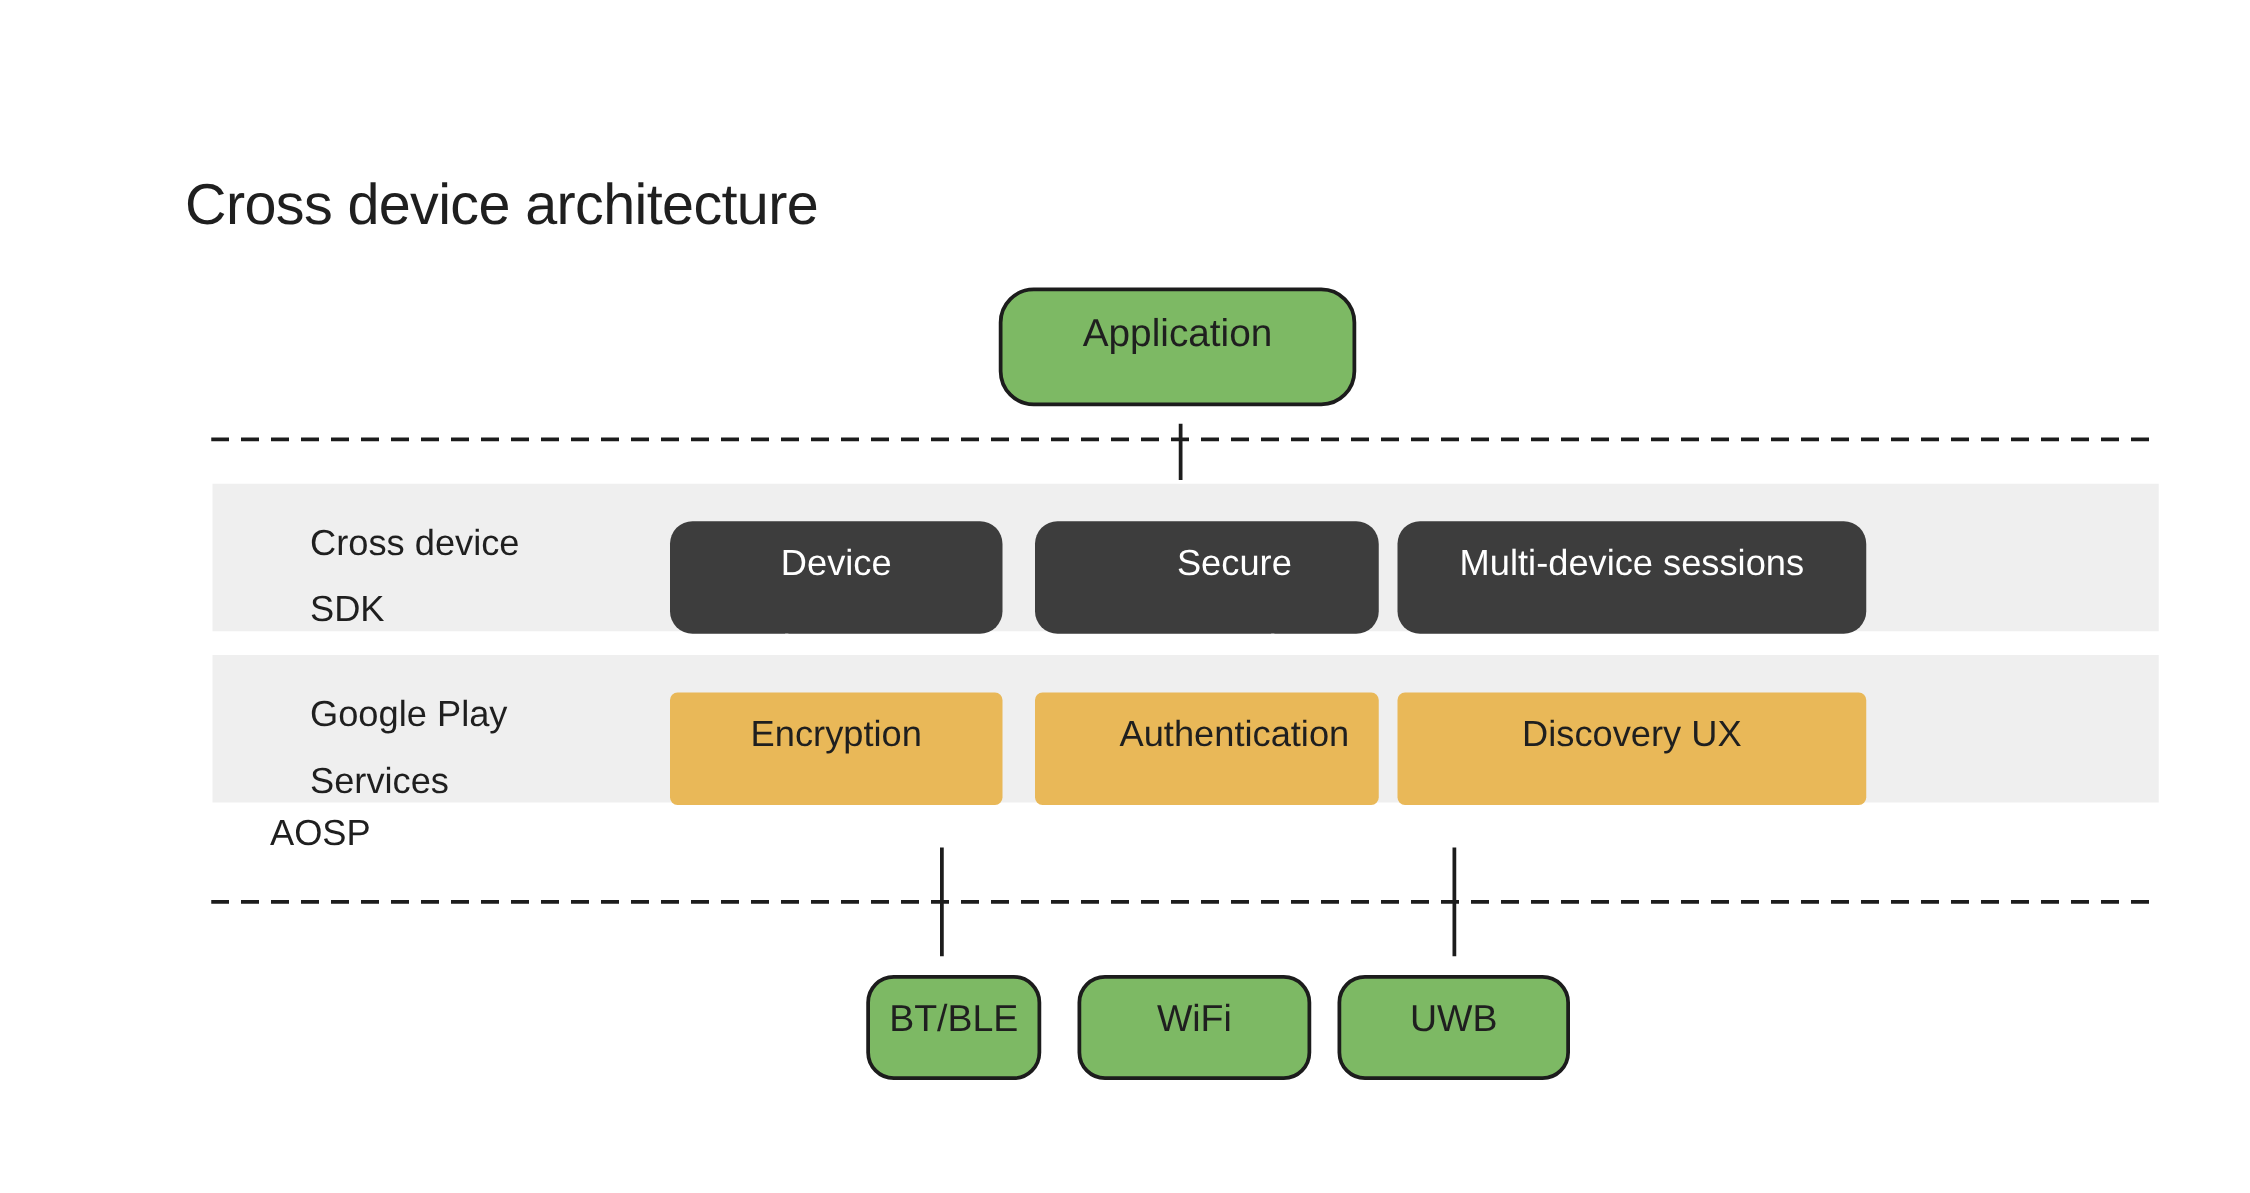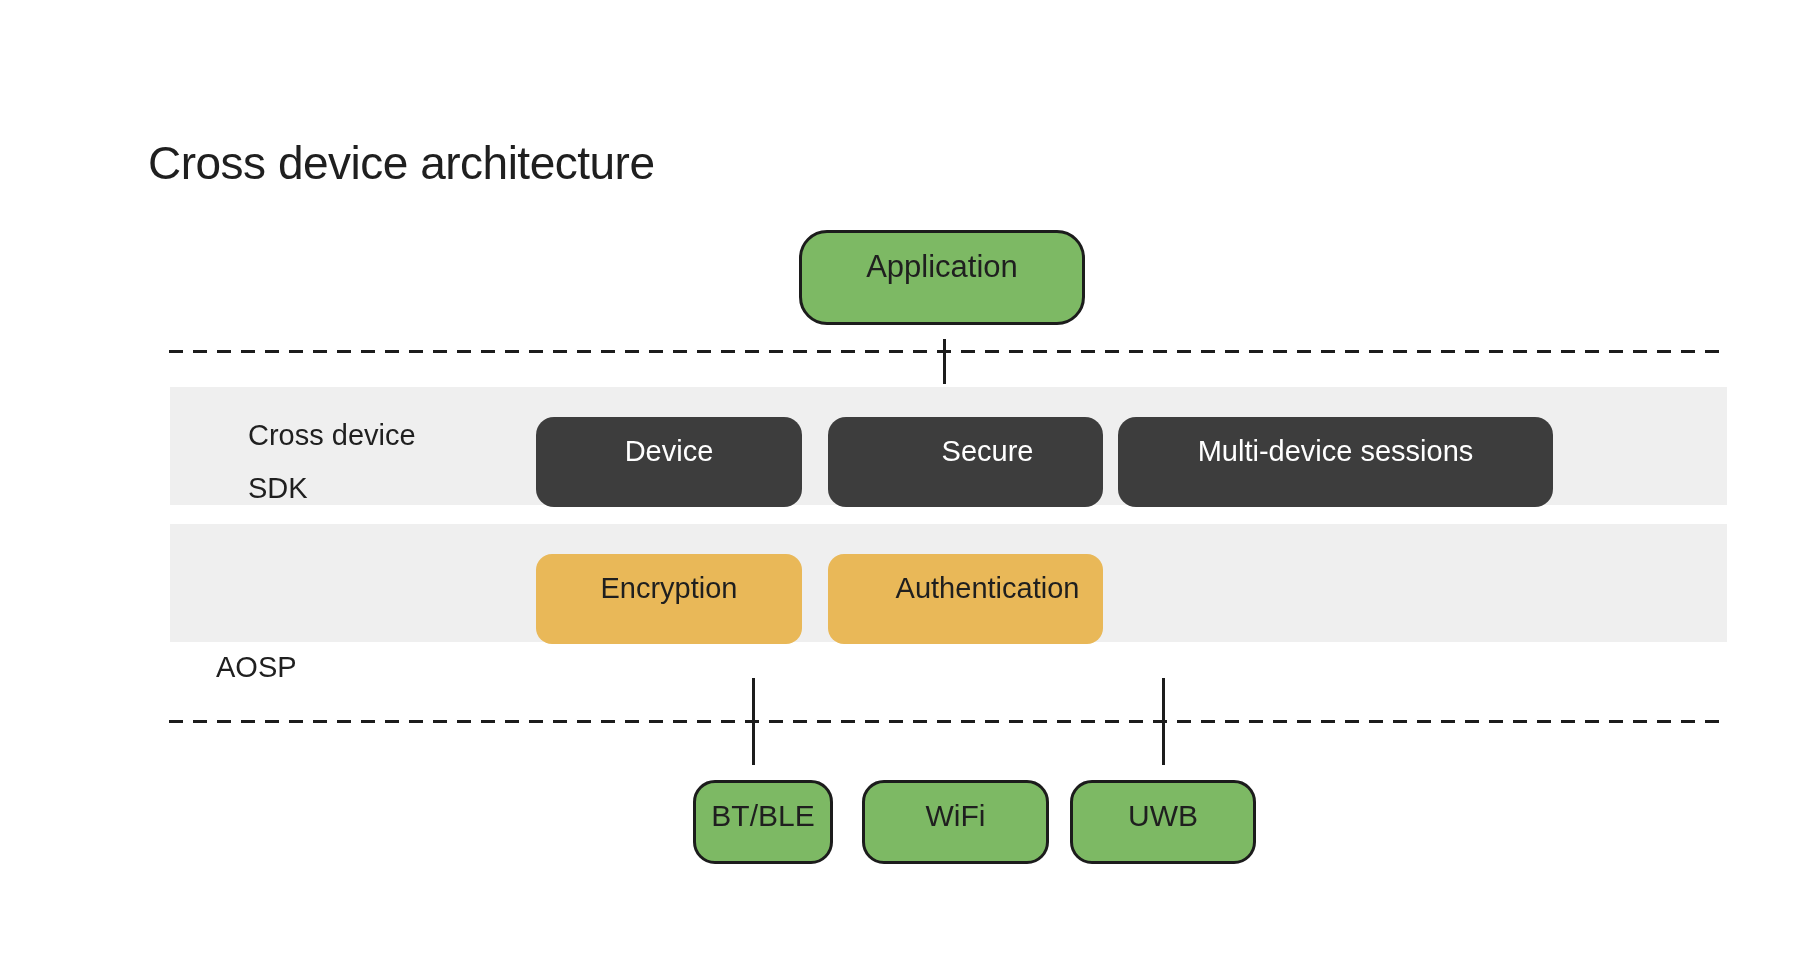--- a/index.html
+++ b/index.html
@@ -53,27 +53,27 @@
     font-size:29px;line-height:37px;font-weight:400;color:var(--ink);
   }
   .band-label span{display:block;}
 
   .dark-box{
     background:var(--dark);border-radius:18px;color:var(--white-text);
     font-size:29px;line-height:36px;font-weight:500;
     top:14px;height:90px;
   }
   .orange-box{
-    background:var(--orange);border-radius:16px;color:var(--ink);
+    background:var(--orange);border-radius:6px;color:var(--ink);
     font-size:29px;line-height:36px;font-weight:500;
     top:14px;height:90px;
   }
   .col-1{left:350px;width:266px;}
   .col-2{left:642px;width:275px;padding-left:44px;}
-  .col-3{left:932px;width:435px;}
+  .col-3{left:932px;width:375px;}
 
   .aosp-label{
     position:absolute;left:152px;top:587px;
     font-size:29px;font-weight:400;color:var(--ink);
   }
 
   .arrow{position:absolute;width:18px;display:flex;flex-direction:column;align-items:center;}
   .arrow .shaft{width:3px;background:var(--line);}
   .arrow .head{
     width:0;height:0;
@@ -126,26 +126,34 @@
       <span>Secure</span>
       <span>Connections</span>
     </div>
     <div class="node dark-box col-3">
       <span>Multi-device sessions</span>
       <span></span>
     </div>
   </div>
 
   <div class="band band-2">
+    <div class="band-label">
+      <span>Google Play</span>
+      <span>Services</span>
+    </div>
     <div class="node orange-box col-1">
       <span>Encryption</span>
       <span></span>
     </div>
     <div class="node orange-box col-2">
       <span>Authentication</span>
+      <span></span>
+    </div>
+    <div class="node orange-box col-3">
+      <span>Discovery UX</span>
       <span></span>
     </div>
   </div>
 
   <div class="aosp-label">AOSP</div>
 
   <div class="dashed dashed-2"></div>
 
   <div class="arrow arrow-bt">
     <div class="shaft"></div>

